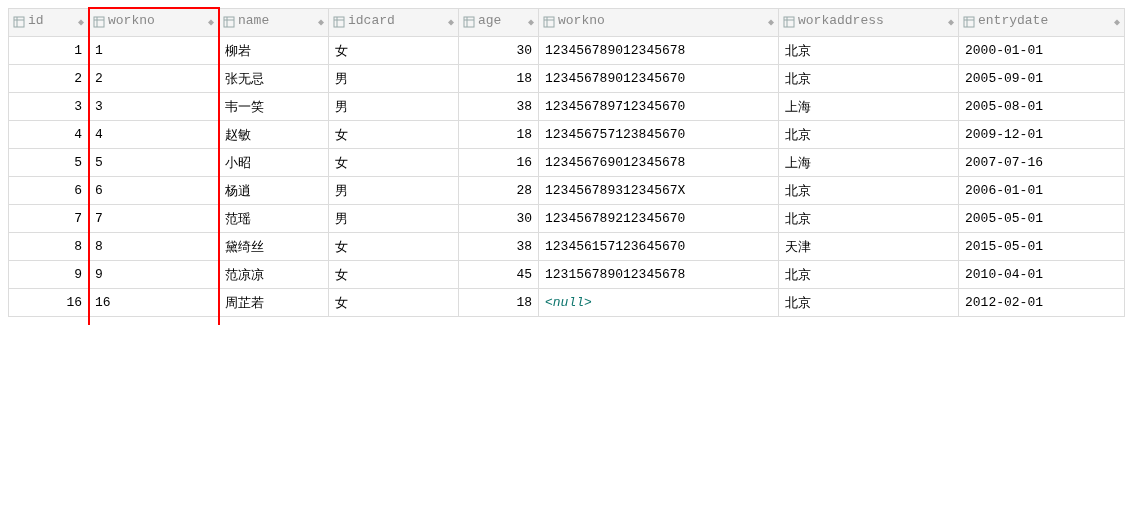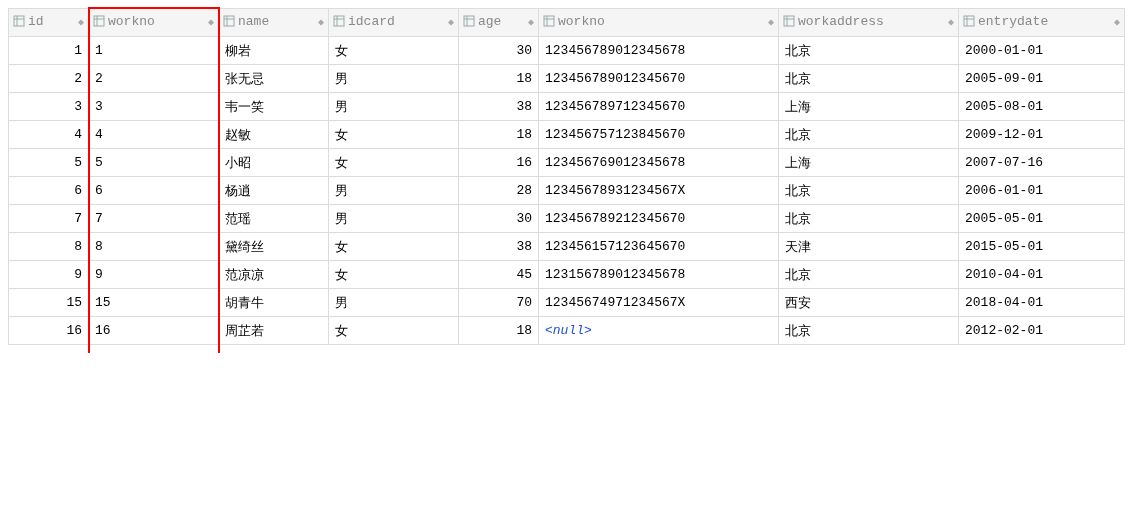--- a/index.html
+++ b/index.html
@@ -30,37 +30,37 @@
   }
   th {
     background: #f5f5f5;
     font-weight: normal;
     color: #555;
     position: relative;
     padding-left: 4px;
   }
   .col-icon {
     display: inline-flex;
-    align-items: center;
+    align-items: flex-end;
     gap: 3px;
     color: #888;
   }
   .col-icon svg { flex-shrink: 0; }
   .sort-handle {
     position: absolute;
     right: 4px;
     top: 50%;
     transform: translateY(-50%);
     color: #aaa;
     font-size: 10px;
     line-height: 1;
     cursor: pointer;
   }
   td.num { text-align: right; }
-  .null-val { color: #1d4ed8; font-style: italic; }
+  .null-val { color: #0f766e; font-style: italic; }
   .highlight-box {
     position: absolute;
     border: 2px solid #ff0000;
     pointer-events: none;
   }
   
   col.c-id { width: 80px; }
   col.c-workno { width: 130px; }
   col.c-name { width: 110px; }
   col.c-gender { width: 130px; }
@@ -237,30 +237,20 @@
           <td class="num"><span>9</span></td>
           <td><span>9</span></td>
           <td><span>范凉凉</span></td>
           <td><span>女</span></td>
           <td class="num"><span>45</span></td>
           <td><span>123156789012345678</span></td>
           <td><span>北京</span></td>
           <td><span>2010-04-01</span></td>
         </tr>
         <tr>
-          <td class="num"><span>15</span></td>
-          <td><span>15</span></td>
-          <td><span>胡青牛</span></td>
-          <td><span>男</span></td>
-          <td class="num"><span>70</span></td>
-          <td><span>12345674971234567X</span></td>
-          <td><span>西安</span></td>
-          <td><span>2018-04-01</span></td>
-        </tr>
-        <tr>
           <td class="num"><span>16</span></td>
           <td><span>16</span></td>
           <td><span>周芷若</span></td>
           <td><span>女</span></td>
           <td class="num"><span>18</span></td>
           <td><span class="null-val">&lt;null&gt;</span></td>
           <td><span>北京</span></td>
           <td><span>2012-02-01</span></td>
         </tr>
       </tbody>

